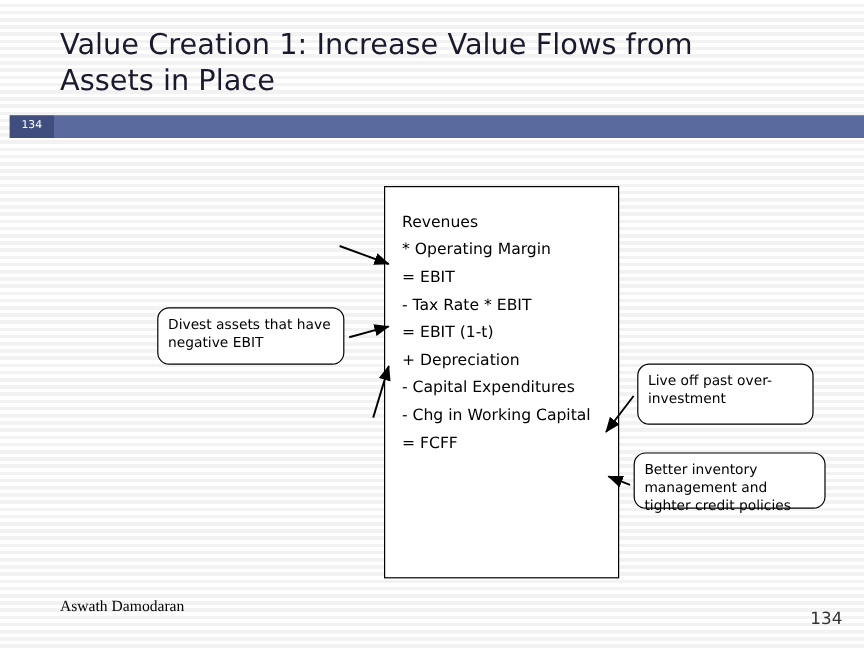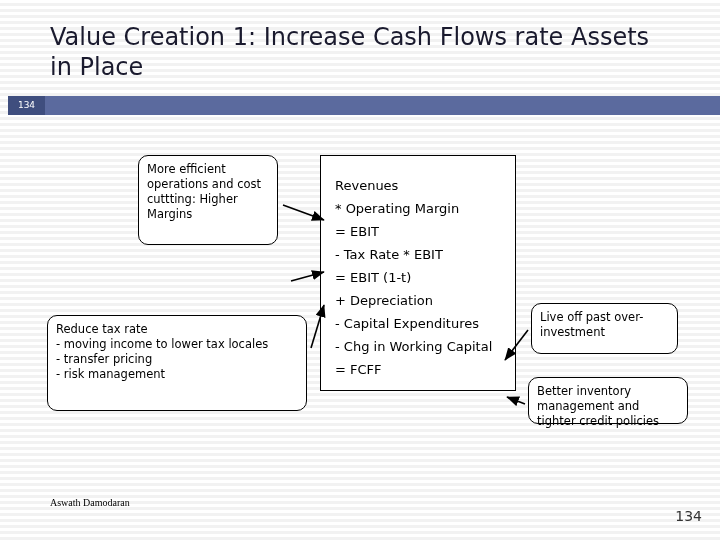--- a/index.html
+++ b/index.html
@@ -104,21 +104,21 @@
     left: 138px; top: 155px; width: 140px; height: 90px;
   }
   #box-divest {
     left: 131px; top: 256px; width: 156px; height: 48px;
   }
   #box-taxrate {
     left: 47px; top: 315px; width: 260px; height: 96px;
     font-size: 11.5px;
   }
   #box-fcff {
-    left: 320px; top: 155px; width: 196px; height: 236px;
+    left: 320px; top: 155px; width: 196px; height: 327px;
     padding: 18px 14px;
     font-size: 13px;
     line-height: 23px;
     white-space: pre-line;
   }
   #box-liveoff {
     left: 531px; top: 303px; width: 147px; height: 51px;
   }
   #box-inventory {
     left: 528px; top: 377px; width: 160px; height: 47px;
@@ -131,55 +131,51 @@
     width: 720px; height: 540px;
     pointer-events: none;
   }
 
   
   .footer-name {
     position: absolute;
     left: 50px;
     top: 497px;
     font-family: "Liberation Serif", serif;
-    font-size: 10px;
+    font-size: 13px;
     color: #000000;
   }
   .footer-num {
     position: absolute;
     right: 18px;
     top: 508px;
     font-family: "DejaVu Sans", sans-serif;
     font-size: 14px;
     color: #333333;
   }
 </style>
 </head>
 <body>
 
 <div class="stripes"></div>
 
 <div class="slide">
 
-  <div class="title">Value Creation 1: Increase Cash Flows rate Assets in Place</div>
+  <div class="title">Value Creation 1: Increase Value Flows from Assets in Place</div>
 
   <div class="headerbar">
     <div class="bar"></div>
     <div class="numbox">134</div>
   </div>
 
   <div class="diagram">
 
-    <div class="dbox rounded" id="box-efficiency">More efficient operations and cost cuttting: Higher Margins</div>
-
-
-    <div class="dbox rounded" id="box-taxrate">Reduce tax rate
- - moving income to lower tax locales
- - transfer pricing
- - risk management</div>
+
+    <div class="dbox rounded" id="box-divest">Divest assets that have negative EBIT</div>
+
 
     <div class="dbox" id="box-fcff">Revenues
 * Operating Margin
 = EBIT
 - Tax Rate * EBIT
 = EBIT (1-t)
 + Depreciation
 - Capital Expenditures
 - Chg in Working Capital
 = FCFF</div>

